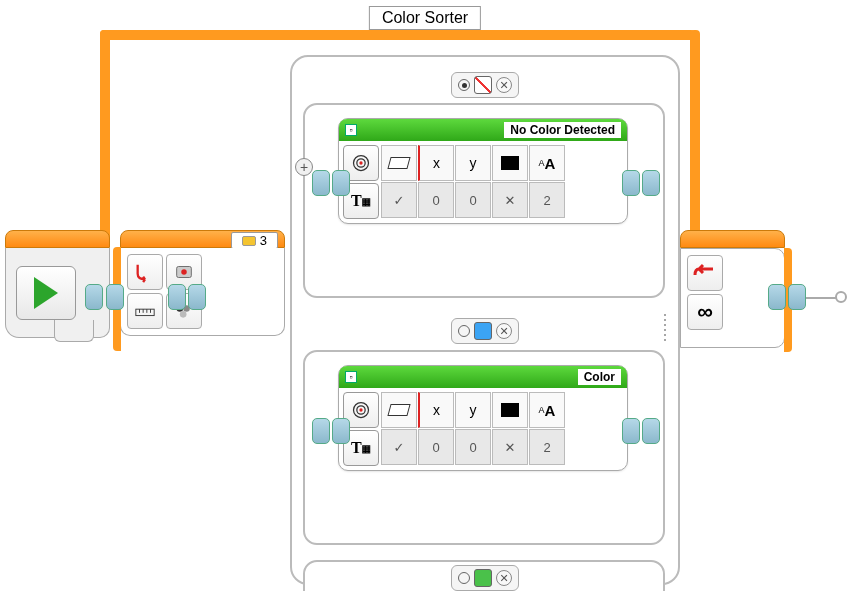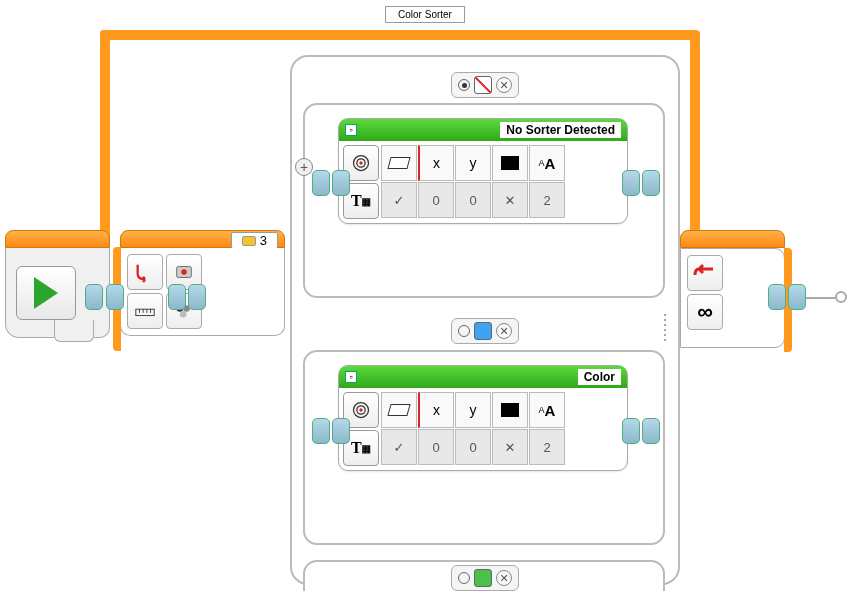--- a/index.html
+++ b/index.html
@@ -14,21 +14,21 @@
 
     
     .title {
       position: absolute;
       top: 6px;
       left: 50%;
       transform: translateX(-50%);
       background: #fff;
       border: 1px solid #999;
       padding: 2px 12px;
-      font-size: 10px;
+      font-size: 16px;
       z-index: 100;
     }
 
     
     .orange-wire {
       position: absolute;
       border: 5px solid #ff9a1f;
       border-radius: 12px;
       z-index: 1;
     }
@@ -510,21 +510,21 @@
 </div>
 
 <div class="connector" style="top:170px; left:312px;"></div>
 <div class="connector" style="top:170px; left:332px;"></div>
 <div class="connector" style="top:170px; left:622px;"></div>
 <div class="connector" style="top:170px; left:642px;"></div>
 
 <div class="display-block" style="top:118px; left:338px;">
   <div class="display-header">
     <div class="expand">▫</div>
-    <div class="title-text">No Sorter Detected</div>
+    <div class="title-text">No Color Detected</div>
   </div>
   <div class="display-body">
     <div class="mode-col">
       <div class="mode-btn target">
         <svg viewBox="0 0 24 24">
             <circle cx="12" cy="12" r="9" fill="none" stroke="#333" stroke-width="1.5"></circle>
             <circle cx="12" cy="12" r="5" fill="none" stroke="#333" stroke-width="1.5"></circle>
             <circle cx="12" cy="12" r="2" fill="#d22"></circle>
           </svg>
       </div>

